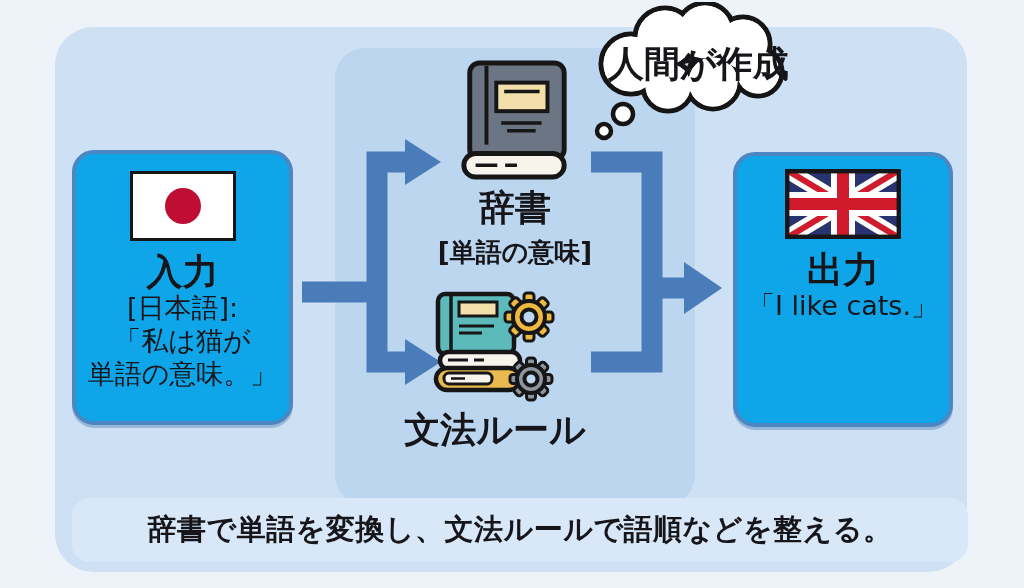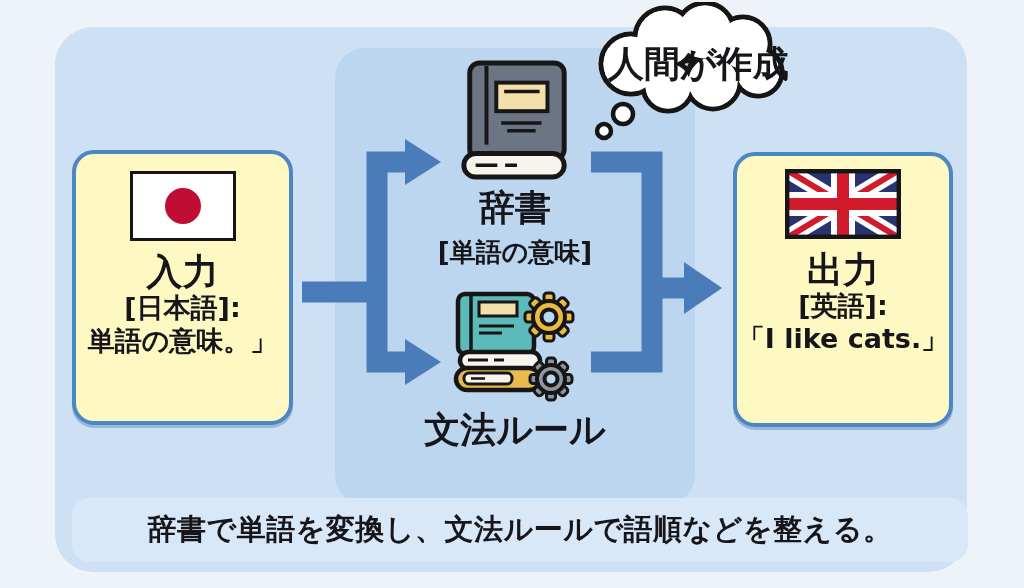--- a/index.html
+++ b/index.html
@@ -25,40 +25,40 @@
   }
   .caption-text{
     left:72px;top:498px;width:896px;height:64px;z-index:2;
     display:flex;align-items:center;justify-content:center;
     font-size:29px;font-weight:700;letter-spacing:.5px;white-space:nowrap;
   }
   
   .arrows{left:0;top:0;width:1024px;height:588px;z-index:2;}
   
   .io-box{
-    width:221px;height:275px;background:#fef9c3;border:4px solid #4c87c3;
+    width:221px;height:275px;background:#0ea5e9;border:4px solid #4c87c3;
     border-radius:22px;z-index:3;box-sizing:border-box;
     display:flex;flex-direction:column;align-items:center;
     box-shadow:0 3px 0 rgba(56,105,165,.35);
   }
   .input-box{left:72px;top:150px;}
   .output-box{left:733px;top:152px;width:220px;}
   .box-title{font-size:36px;font-weight:700;line-height:1.15;margin-top:10px;}
-  .box-line{font-size:27px;font-weight:700;line-height:1.22;white-space:nowrap;}
+  .box-line{font-size:27px;font-weight:400;line-height:1.22;white-space:nowrap;}
   
   .jp-flag{
     width:100px;height:64px;background:#ffffff;border:3px solid #15151a;
     margin-top:17px;display:flex;align-items:center;justify-content:center;
   }
   .jp-sun{width:36px;height:36px;border-radius:50%;background:#c00d34;}
   .uk-flag{width:116px;height:70px;margin-top:13px;}
   
   .engine-item{z-index:3;display:flex;flex-direction:column;align-items:center;}
   .dict-group{left:355px;top:60px;width:320px;}
-  .grammar-group{left:355px;top:290px;width:320px;}
+  .grammar-group{left:335px;top:290px;width:320px;}
   .engine-title{font-size:36px;font-weight:700;line-height:1.1;margin-top:6px;white-space:nowrap;}
   .engine-sub{font-size:26px;font-weight:700;line-height:1.2;margin-top:9px;white-space:nowrap;}
   
   .bubble{left:583px;top:2px;width:220px;height:150px;z-index:4;}
   .bubble-label{
     left:608px;top:40px;width:180px;z-index:5;text-align:center;
     font-size:36px;font-weight:700;white-space:nowrap;
   }
 </style>
 </head>
@@ -81,20 +81,21 @@
     <polygon points="684,262 684,314 722,288"></polygon>
   </g>
 </svg>
 
 <div class="abs io-box input-box">
   <div class="jp-flag">
     <div class="jp-sun"></div>
   </div>
   <div class="box-title">入力</div>
   <div class="box-line">[日本語]:</div>
+  <div class="box-line">「私は猫が</div>
   <div class="box-line">単語の意味。」</div>
 </div>
 
 <div class="abs io-box output-box">
   <svg class="uk-flag" viewBox="0 0 58 35">
     <rect x="0" y="0" width="58" height="35" fill="#29336f"></rect>
     <g stroke="#ffffff" stroke-width="8">
       <path d="M0 0 L58 35"></path>
         <path d="M58 0 L0 35"></path>
     </g>
@@ -102,21 +103,20 @@
       <path d="M0 0 L58 35"></path>
         <path d="M58 0 L0 35"></path>
     </g>
     <rect x="23" y="0" width="12" height="35" fill="#ffffff"></rect>
     <rect x="0" y="11.5" width="58" height="12" fill="#ffffff"></rect>
     <rect x="26" y="0" width="6" height="35" fill="#cf1b2b"></rect>
     <rect x="0" y="14.5" width="58" height="6" fill="#cf1b2b"></rect>
     <rect x="1" y="1" width="56" height="33" fill="none" stroke="#15151a" stroke-width="2.4"></rect>
   </svg>
   <div class="box-title">出力</div>
-  <div class="box-line">[英語]:</div>
   <div class="box-line">「I like cats.」</div>
 </div>
 
 <div class="abs engine-item dict-group">
   <svg width="112" height="122" viewBox="0 0 112 124">
     <rect x="10" y="3" width="96" height="98" rx="10" fill="#6b7583" stroke="#161616" stroke-width="5"></rect>
     <path d="M27 6 V86" stroke="#161616" stroke-width="4" fill="none"></path>
     <rect x="37" y="23" width="52" height="29" fill="#f2dfa9" stroke="#161616" stroke-width="4"></rect>
     <path d="M45 32 H81" stroke="#161616" stroke-width="3.5" fill="none"></path>
     <path d="M42 64 H83 M48 72 H77" stroke="#161616" stroke-width="3.5" fill="none"></path>

